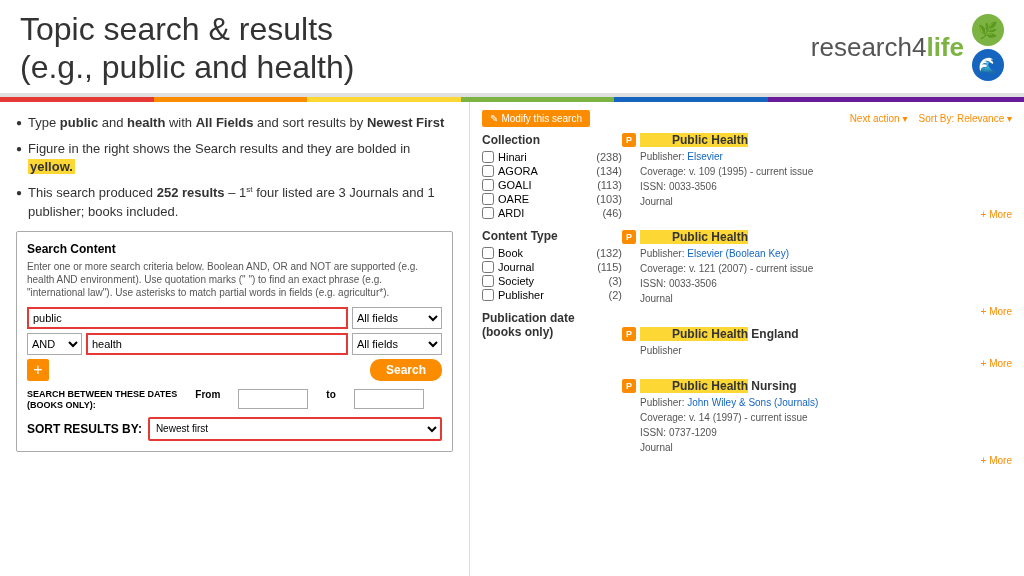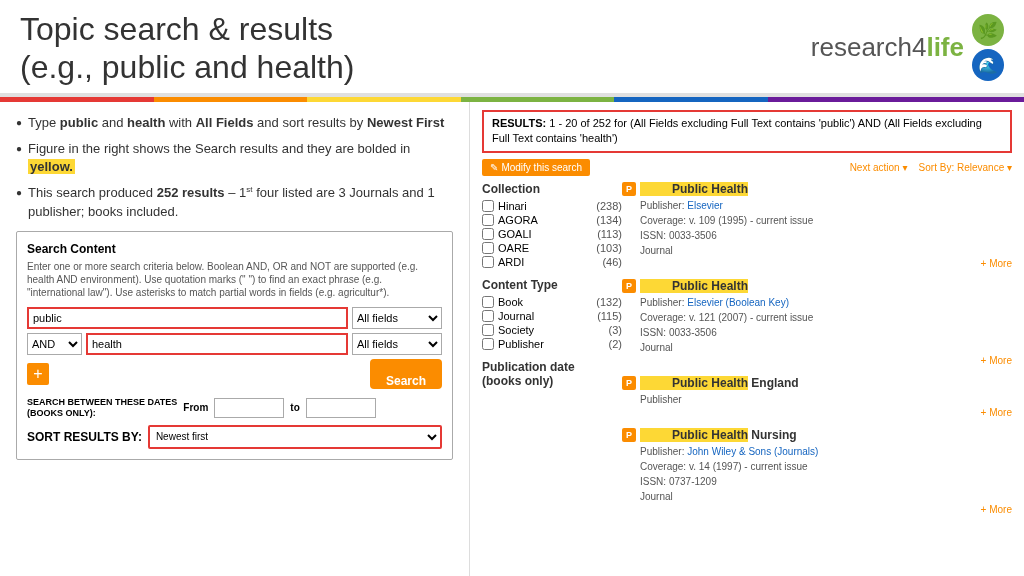--- a/index.html
+++ b/index.html
@@ -113,31 +113,31 @@
       border-radius: 2px;
       color: white;
       font-size: 16px;
       cursor: pointer;
       display: flex; align-items: center; justify-content: center;
     }
     .search-btn {
       background: #fb8c00;
       border: none;
       color: white;
-      padding: 15px 16px;
+      padding: 4px 16px;
       font-size: 12px;
       font-weight: bold;
       cursor: pointer;
-      border-radius: 4px;
+      border-radius: 10px;
       height: 22px;
     }
     .dates-row {
       display: flex;
-      align-items: center;
-      gap: 6px;
+      align-items: flex-start;
+      gap: 18px;
       margin-top: 8px;
       font-size: 10px;
       font-weight: bold;
     }
     .dates-row input {
       width: 90px; height: 20px;
       border: 1px solid #aaa;
       font-size: 10px;
       padding: 2px;
     }
@@ -337,24 +337,20 @@
             <option>Oldest first</option>
             <option>Relevance</option>
           </select>
         </div>
       </div>
     </div>
   </div>
 
   <div class="right-panel">
 
-    <div class="results-banner">
-      <span class="results-label">RESULTS:</span>
-      <span> 1 - 20 of 252 for (All Fields excluding Full Text contains 'public') AND (All Fields excluding Full Text contains 'health')</span>
-    </div>
 
     <div class="results-top-bar">
       <button class="modify-btn">
         <span>✎</span>
         <span>Modify this search</span>
       </button>
       <div class="sort-links">
         <span>Next action ▾</span>
         &nbsp;&nbsp;
         <span>Sort By: Relevance ▾</span>

